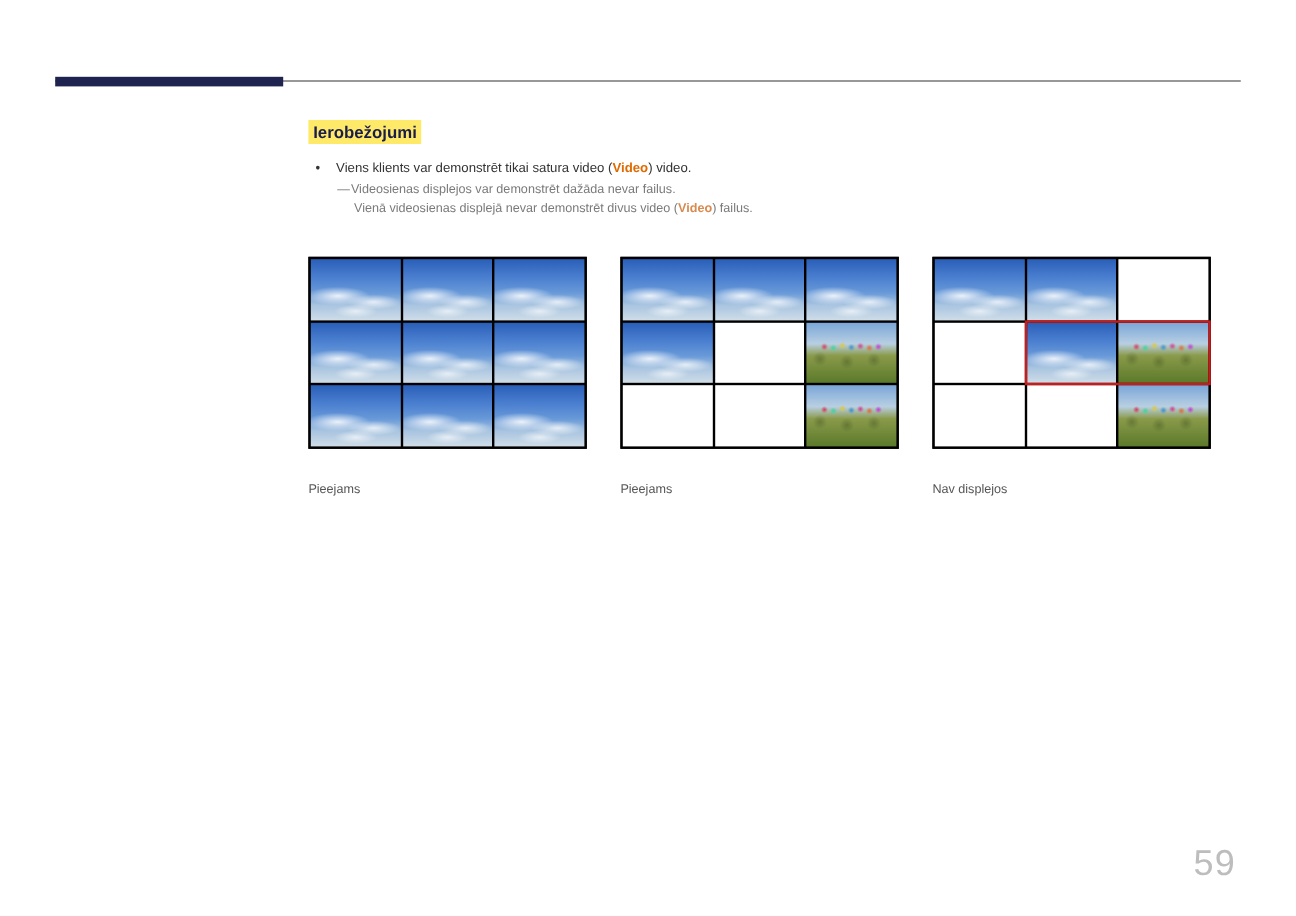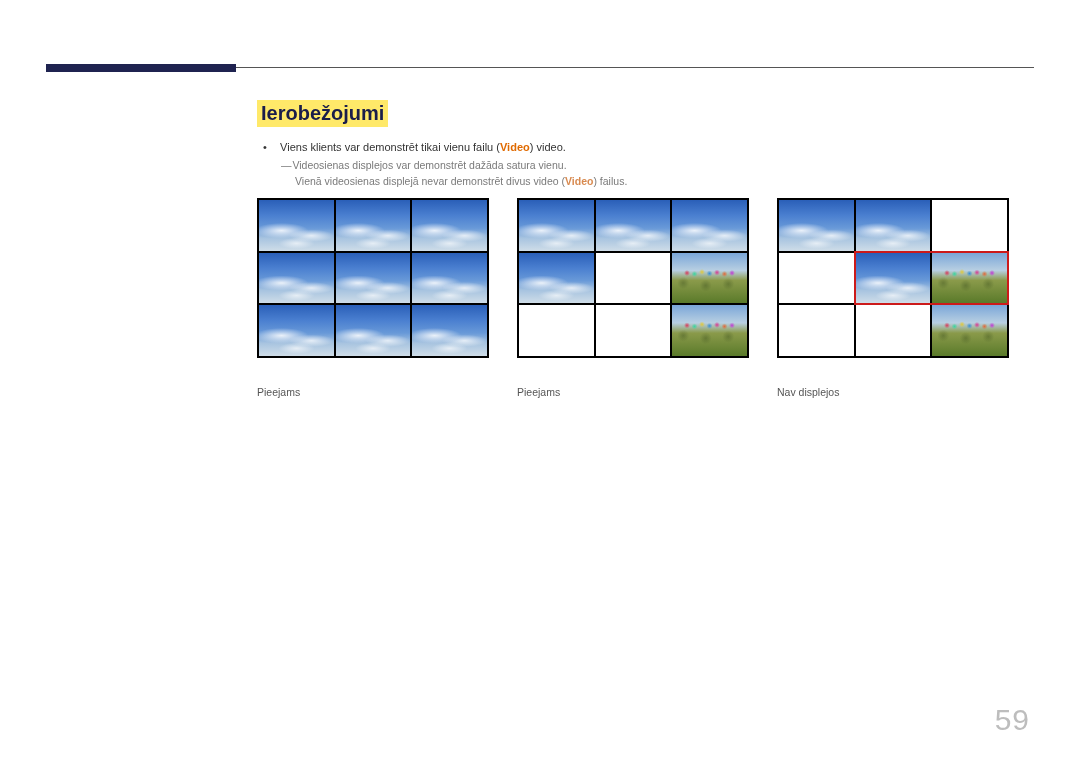--- a/index.html
+++ b/index.html
@@ -31,21 +31,21 @@
     position: absolute;
     top: 100px;
     left: 257px;
     right: 46px;
   }
   .heading {
     display: inline-block;
     background: #ffe969;
     color: #1a1d4a;
     font-weight: bold;
-    font-size: 20px;
+    font-size: 14px;
     padding: 2px 4px;
     margin-bottom: 12px;
   }
   ul.bullets {
     list-style: none;
     font-size: 11px;
     color: #333;
     line-height: 1.6;
   }
   ul.bullets > li::before {
@@ -67,21 +67,21 @@
   .orange { color: #e06a00; font-weight: bold; }
   .orange-sub { color: #d88a50; font-weight: bold; }
 
   .figures {
     position: absolute;
     top: 198px;
     left: 257px;
     display: flex;
     gap: 28px;
   }
-  .fig { display: flex; flex-direction: column; }
+  .fig { display: flex; flex-direction: column; margin-top: 16px; }
   .grid {
     width: 232px;
     height: 160px;
     display: grid;
     grid-template-columns: repeat(3, 1fr);
     grid-template-rows: repeat(3, 1fr);
     border: 2px solid #000;
     background: #000;
     gap: 2px;
   }
@@ -152,23 +152,23 @@
 </head>
 <body>
 
 <div class="header-rule"></div>
 <div class="header-bar"></div>
 
 <div class="content">
   <div class="heading">Ierobežojumi</div>
   <ul class="bullets">
     <li>
-      <span>Viens klients var demonstrēt tikai vienu failu (</span><span class="orange">Video</span><span>) video.</span>
+      <span>Viens klients var demonstrēt tikai satura video (</span><span class="orange">Video</span><span>) video.</span>
       <div class="sub">
-        <div class="dash"><span>Videosienas displejos var demonstrēt dažāda satura vienu.</span></div>
+        <div class="dash"><span>Videosienas displejos var demonstrēt dažāda nevar failus.</span></div>
         <div style="padding-left:14px;">
           <span>Vienā videosienas displejā nevar demonstrēt divus video (</span><span class="orange-sub">Video</span><span>) failus.</span>
         </div>
       </div>
     </li>
   </ul>
 </div>
 
 <div class="figures">
 

